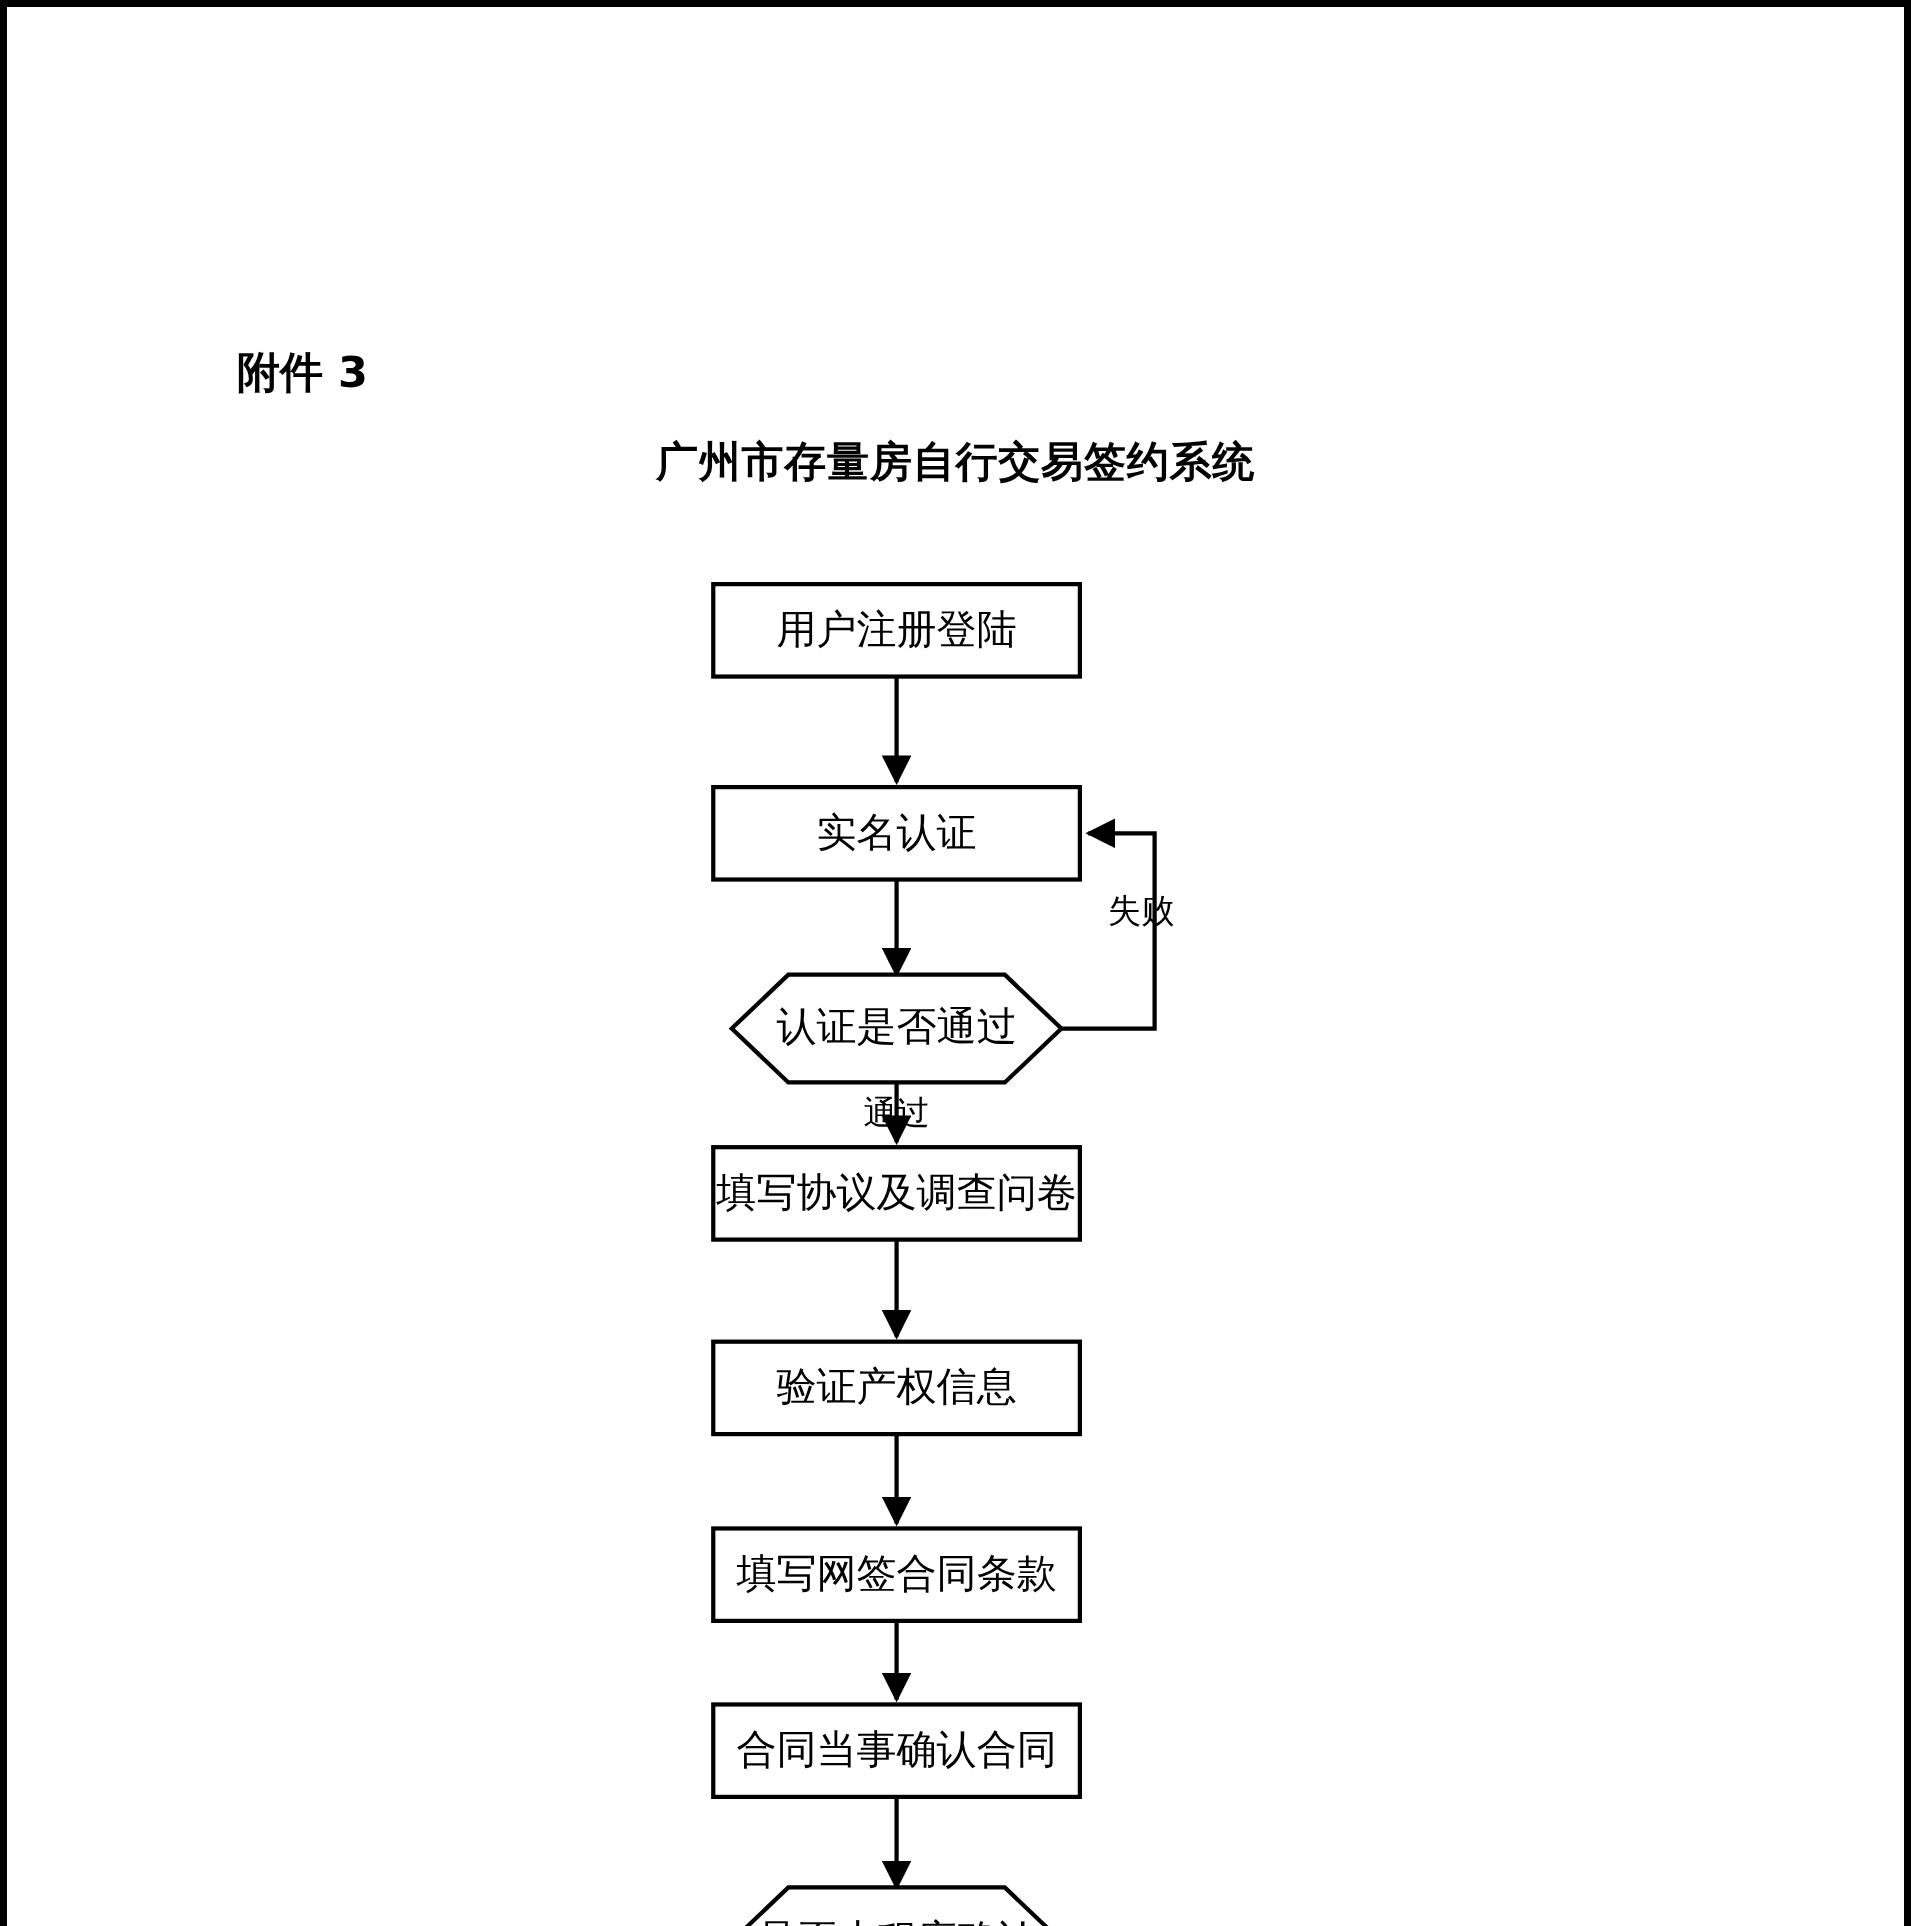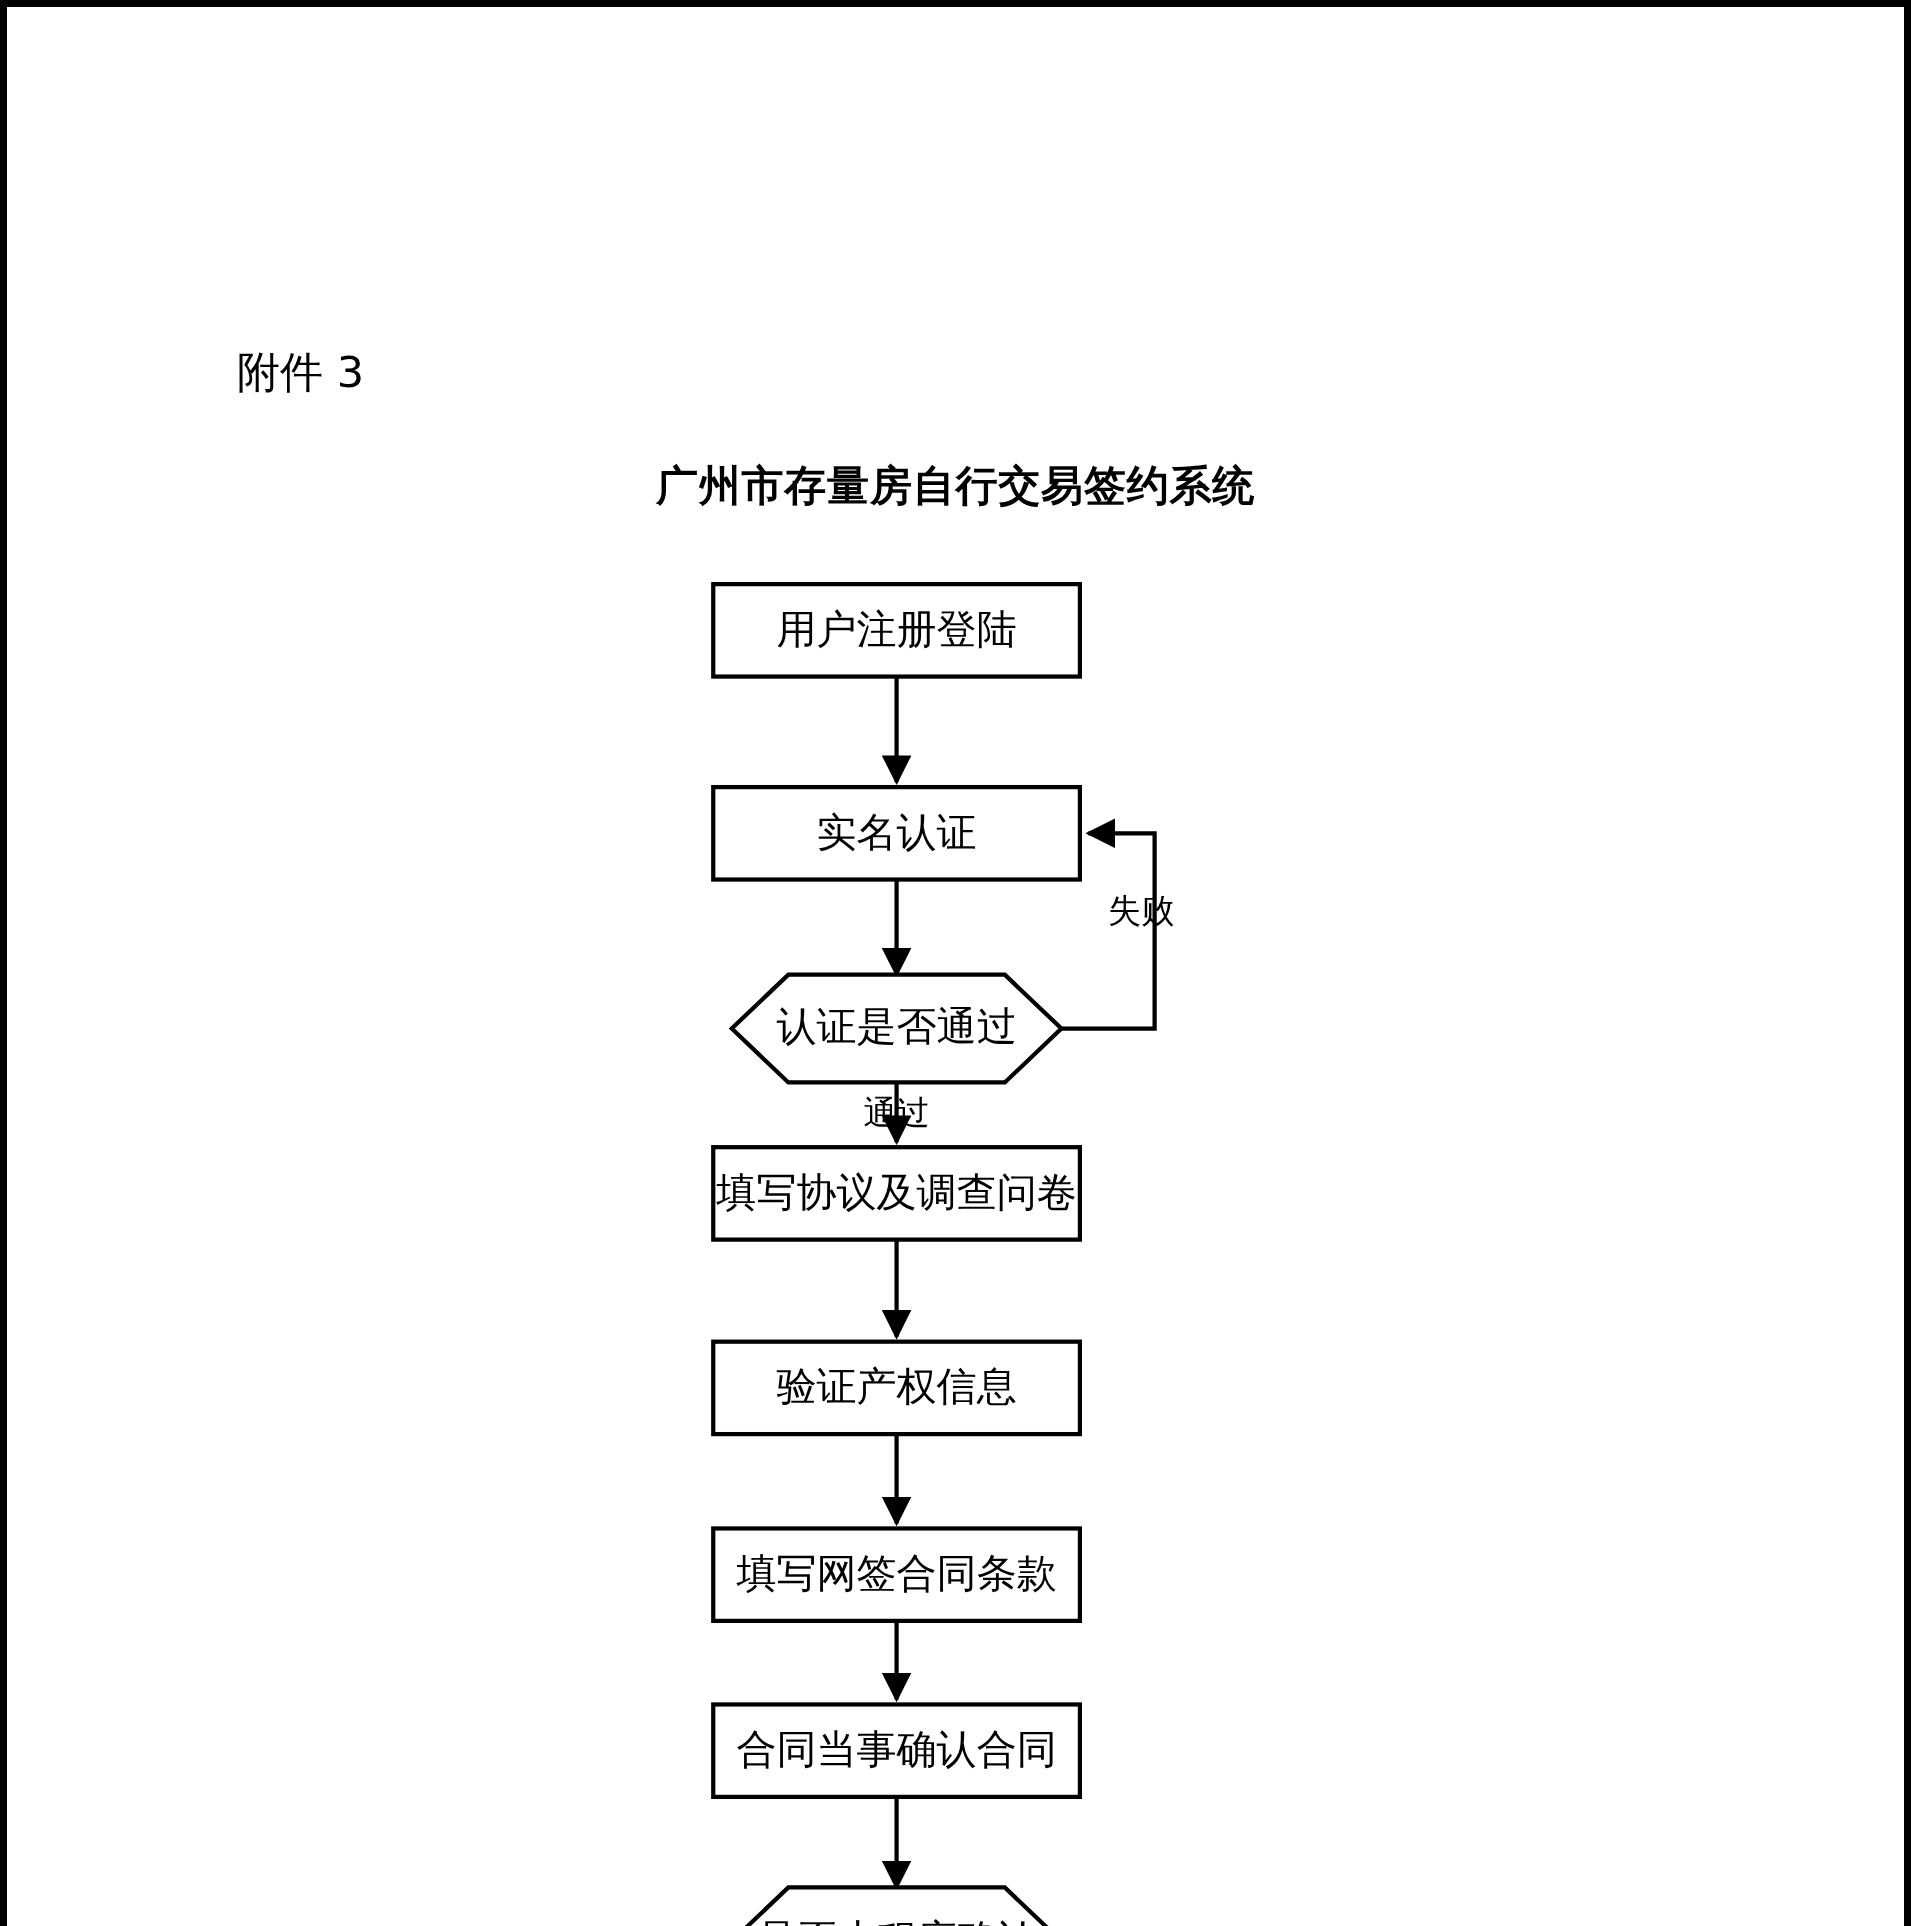--- a/index.html
+++ b/index.html
@@ -31,25 +31,26 @@
     pointer-events: none;
   }
   #attachment-label {
     position: absolute;
     left: 237px;
     top: 347px;
     font-size: 43px;
     line-height: 1.2;
     color: #000000;
     white-space: nowrap;
+    font-weight: bold;
   }
   #doc-title {
     position: absolute;
     left: 0;
-    top: 458px;
+    top: 434px;
     width: 1911px;
     text-align: center;
     font-size: 42px;
     font-weight: bold;
     color: #000000;
     letter-spacing: 0.8px;
   }
   #flow-svg {
     position: absolute;
     left: 0;

